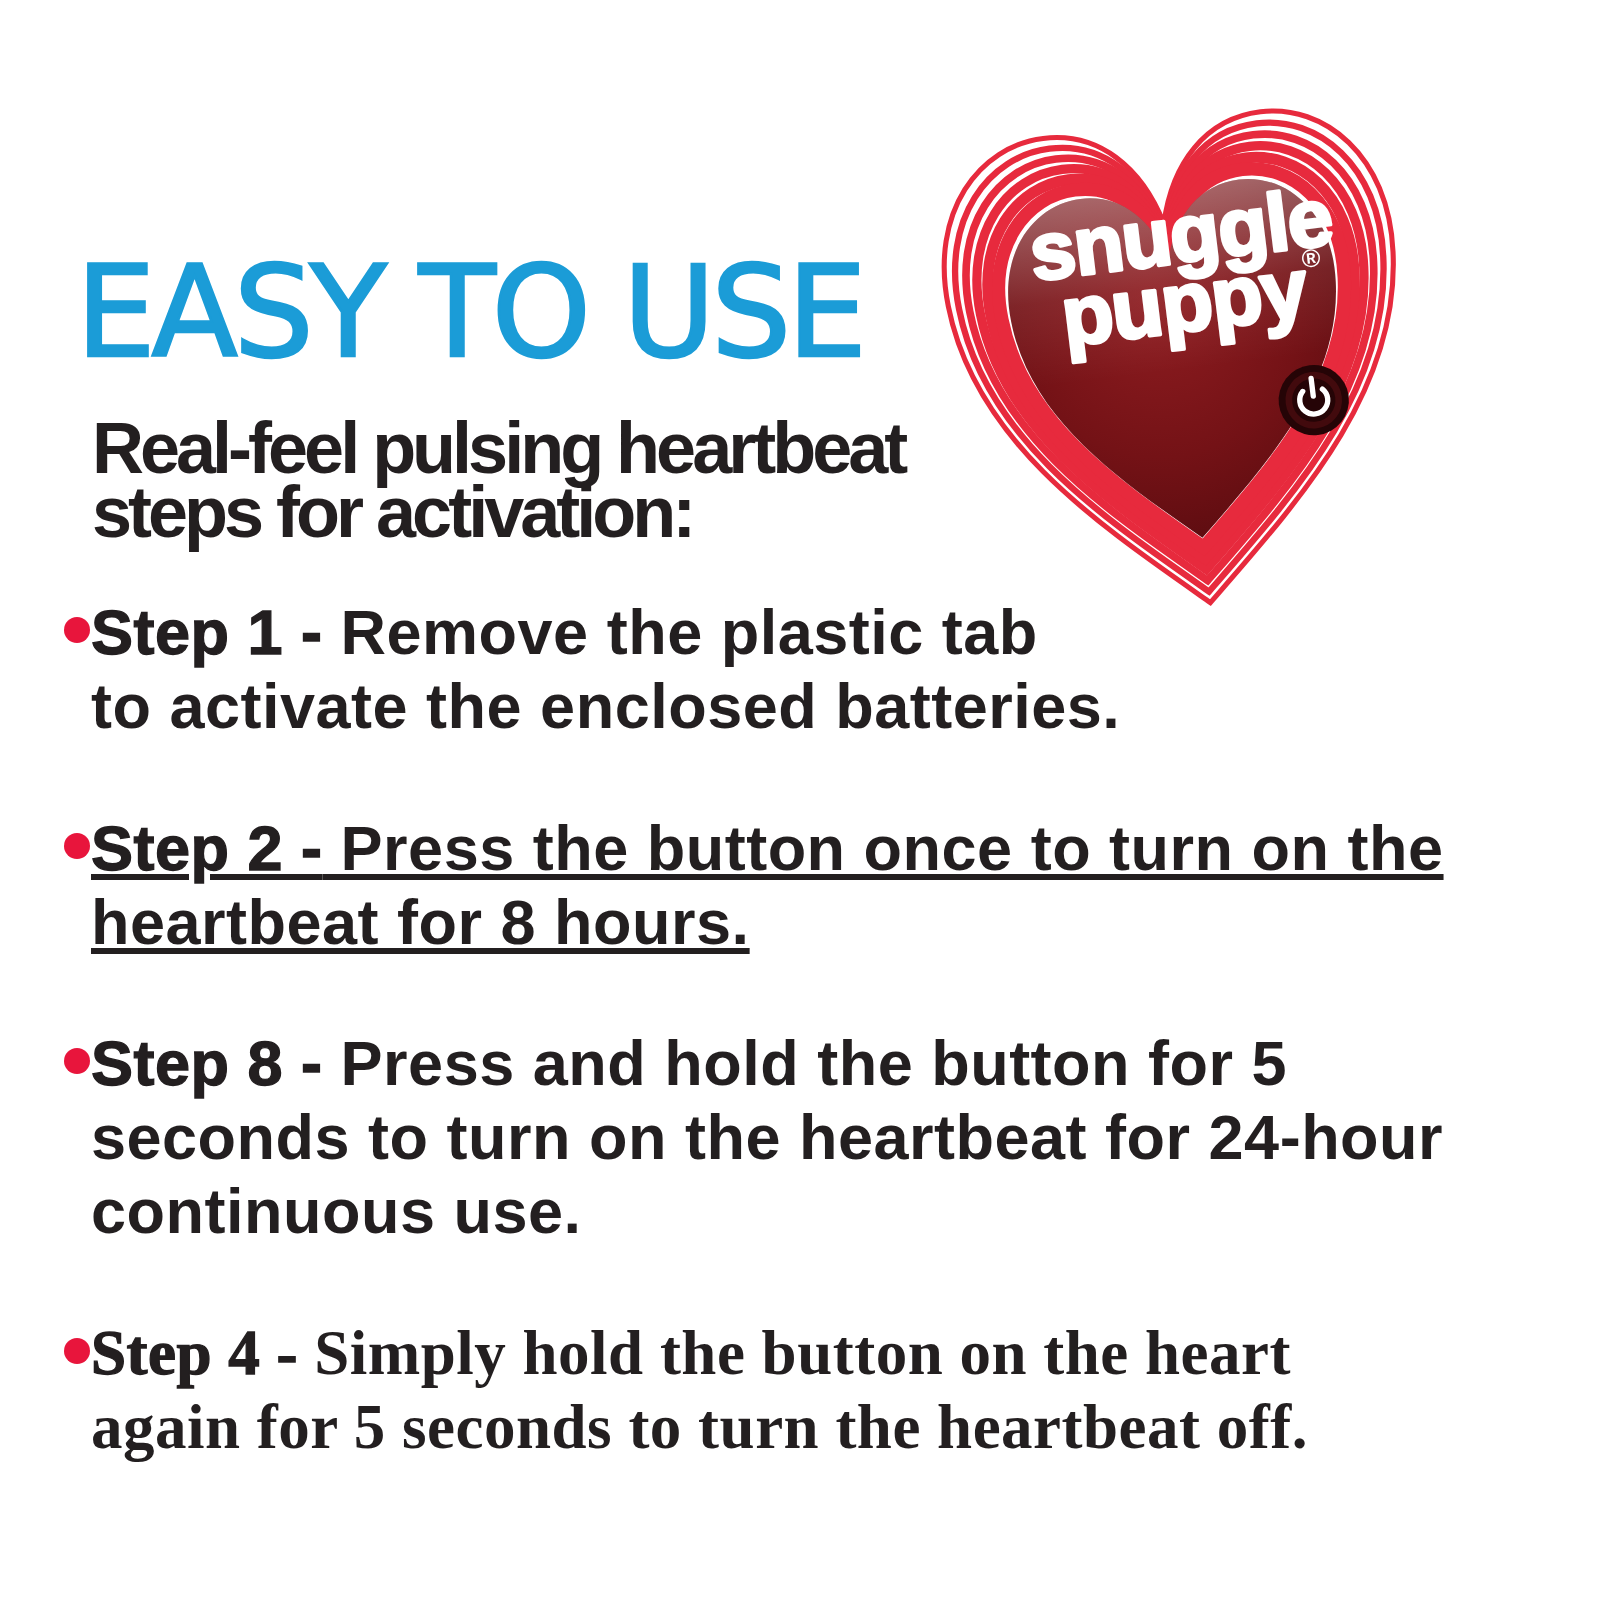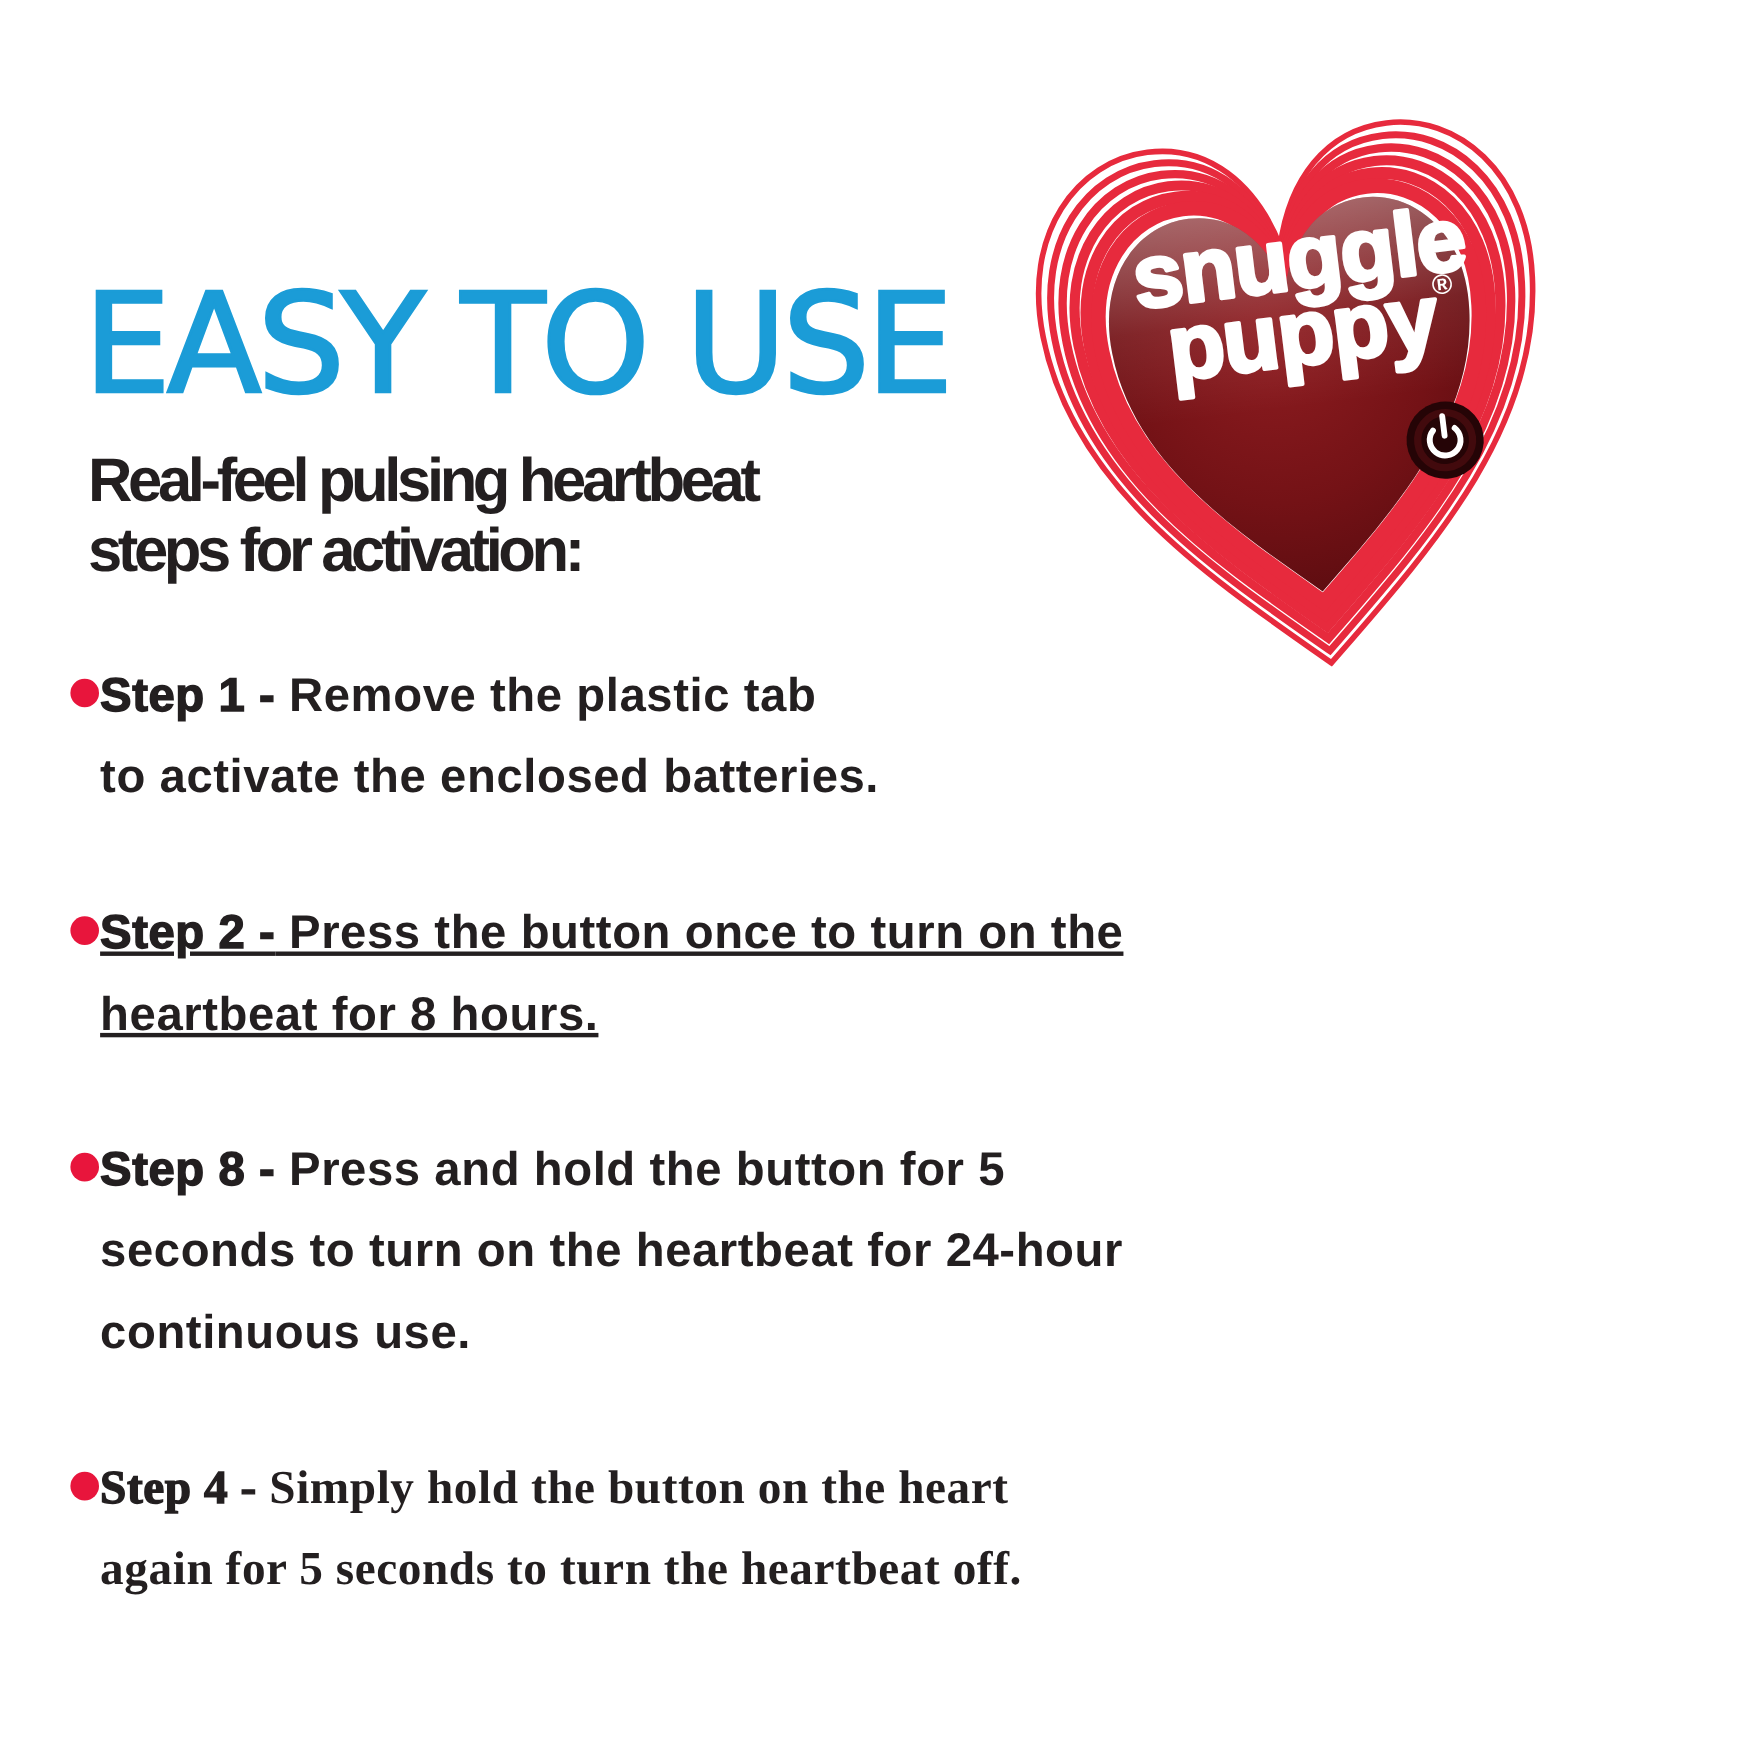--- a/index.html
+++ b/index.html
@@ -16,35 +16,35 @@
     position:absolute;left:76px;top:250px;margin:0;
     font-family:"DejaVu Sans","Liberation Sans",sans-serif;
     font-weight:normal;font-size:126px;line-height:1;
     letter-spacing:-4px;
     color:#1b9cd7;
     -webkit-text-stroke:2.5px #1b9cd7;
     white-space:nowrap;
   }
   
   .subtitle{
-    position:absolute;left:75px;top:399px;margin:5px;
-    font-weight:bold;font-size:56px;line-height:64px;
+    position:absolute;left:75px;top:399px;margin:17px;
+    font-weight:bold;font-size:72px;line-height:64px;
     letter-spacing:-4px;
     white-space:pre-line;
     color:#231f20;
   }
   
   .steps{list-style:none;margin:0;padding:0;}
   .step{
     position:absolute;left:64px;
     padding-left:27px;
   }
   .step p{
     margin:0;
-    font-weight:bold;font-size:43px;line-height:74px;
+    font-weight:bold;font-size:63px;line-height:74px;
     letter-spacing:0.5px;
     white-space:pre-line;
     color:#231f20;
   }
   .step p strong{
     font-weight:bold;
     -webkit-text-stroke:1.3px #231f20;
   }
   .bullet{
     position:absolute;left:0;top:22px;

